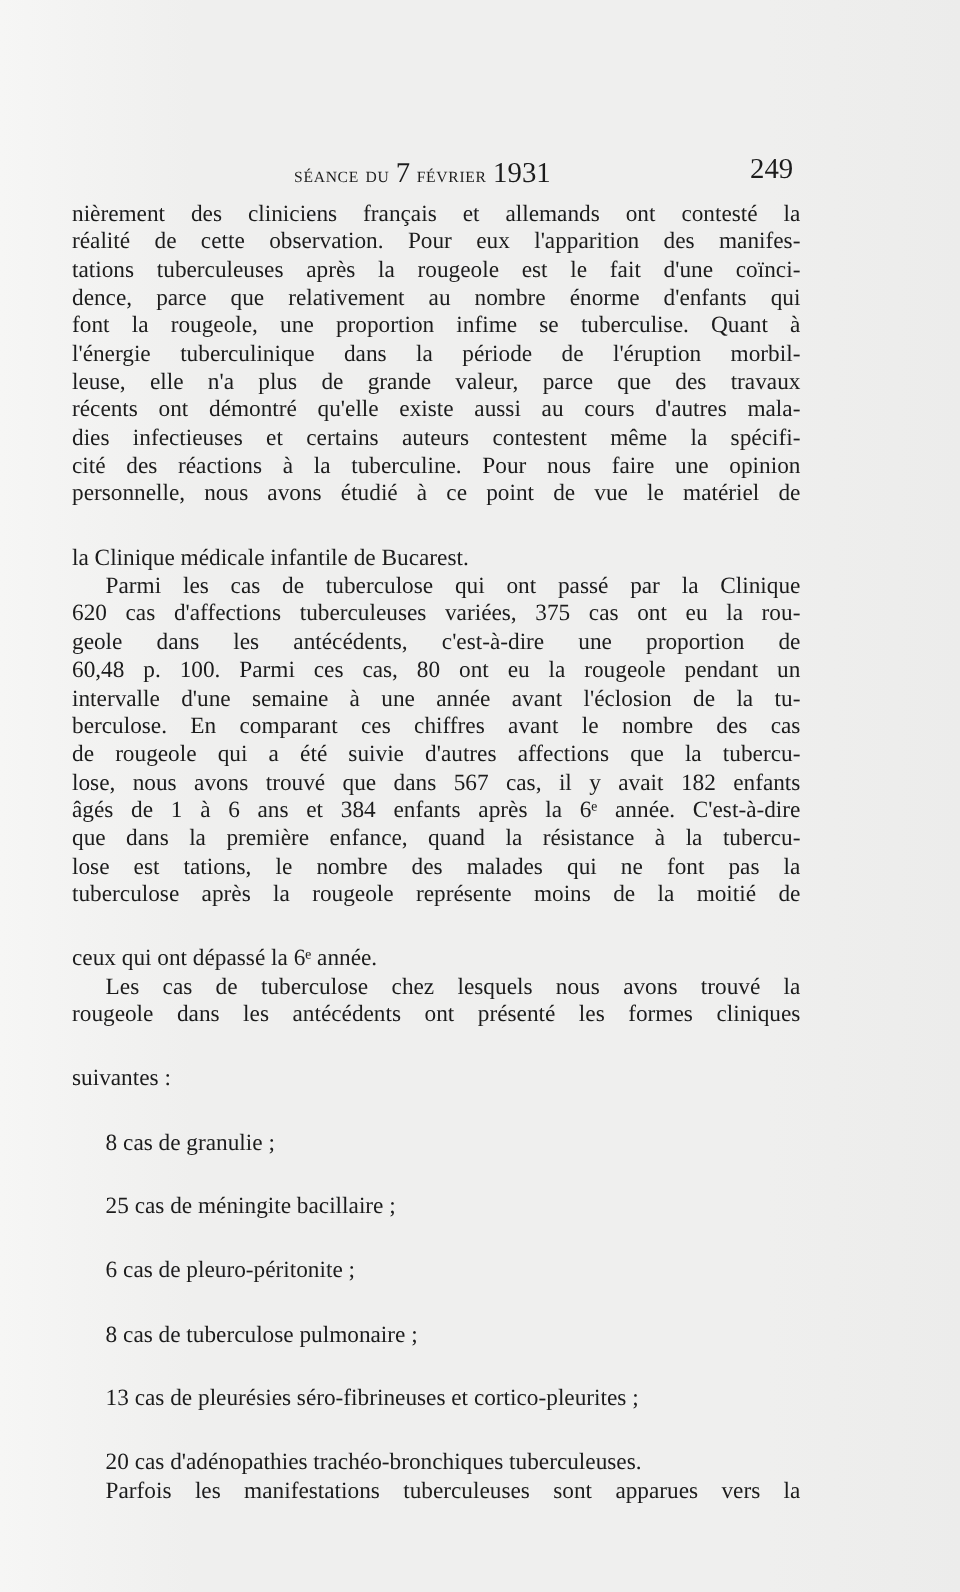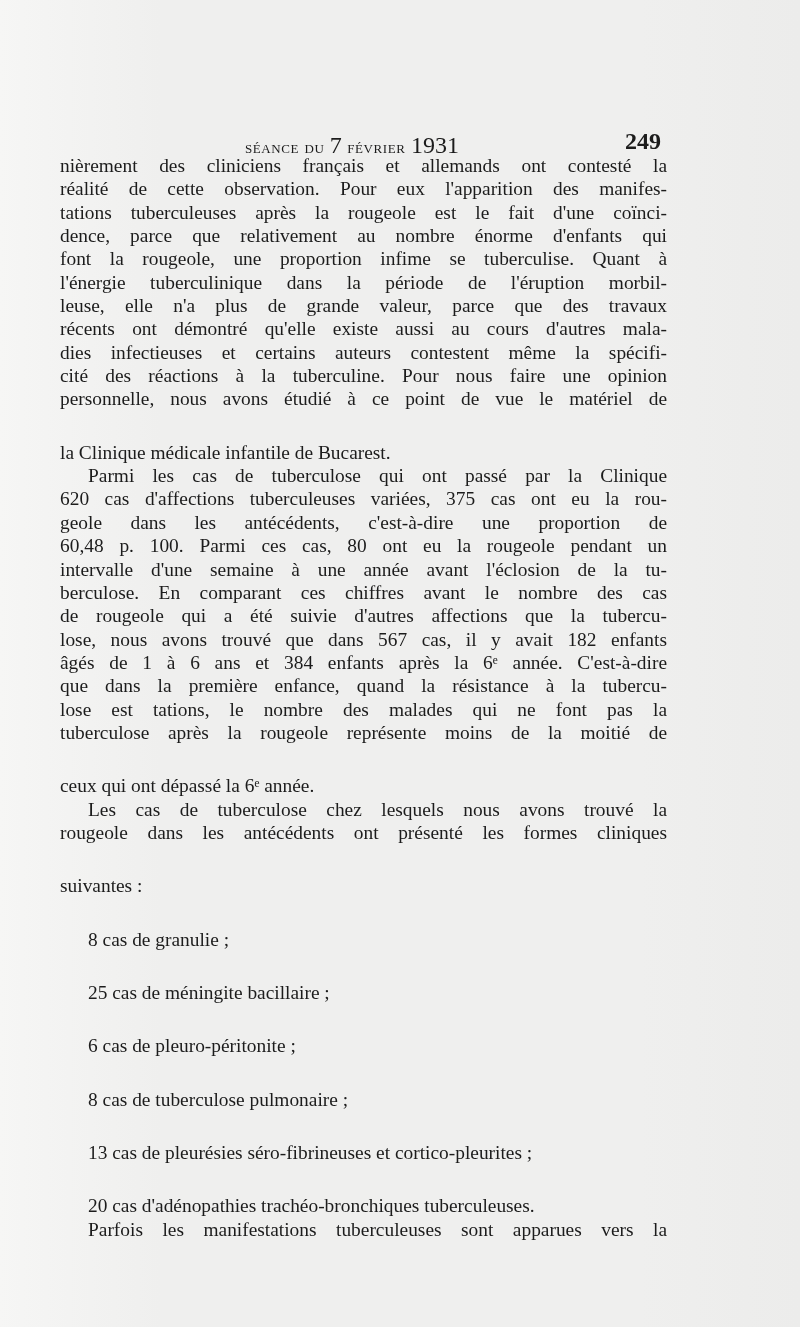--- a/index.html
+++ b/index.html
@@ -17,24 +17,24 @@
   .running-head {
     position: absolute; top: 128px; left: 229px; width: 432px;
     height: 30px; font-size: 19px;
   }
   .running-head .title {
     position: absolute; left: 16px; top: 4px;
     font-variant: small-caps; letter-spacing: 0.6px; font-size: 19px;
   }
   .running-head .title .big { font-size: 24px; letter-spacing: 0; }
   .running-head .pageno {
-    position: absolute; right: 0; top: 0; font-size: 24px; font-weight: bold;
+    position: absolute; right: 0; top: 0; font-size: 24px;
   }
   .text-block {
-    position: absolute; top: 154px; left: 60px; width: 607px;
+    position: absolute; top: 167px; left: 60px; width: 607px;
     font-size: 19.4px; line-height: 23.35px;
   }
   .line {
     display: block; white-space: nowrap;
     text-align: justify; text-align-last: justify;
     height: 23.35px;
   }
   .line.last { text-align-last: left; margin-top: 30px; }
   .line.indent { padding-left: 28px; }
 </style>

